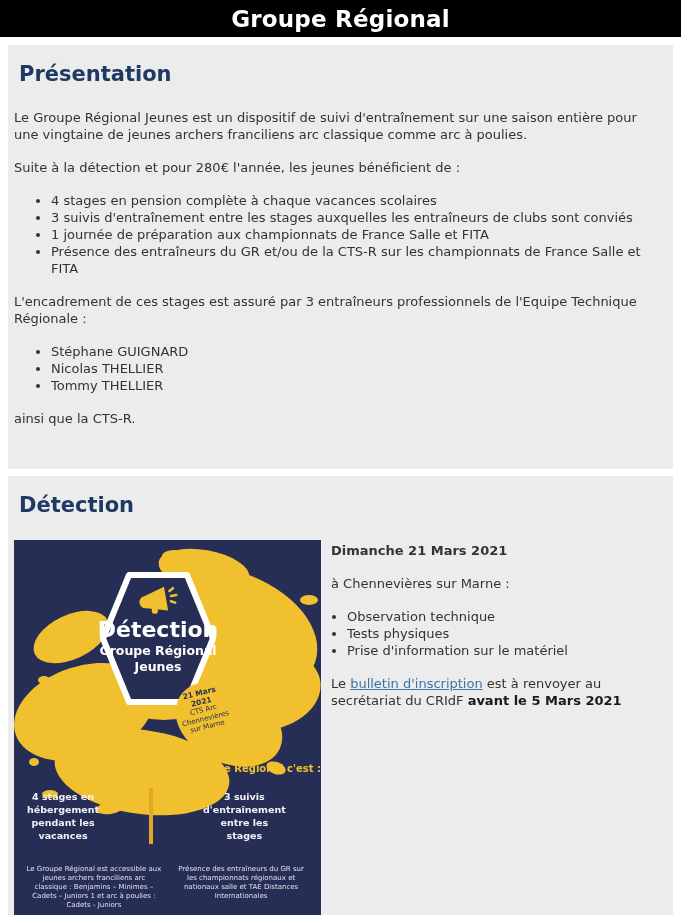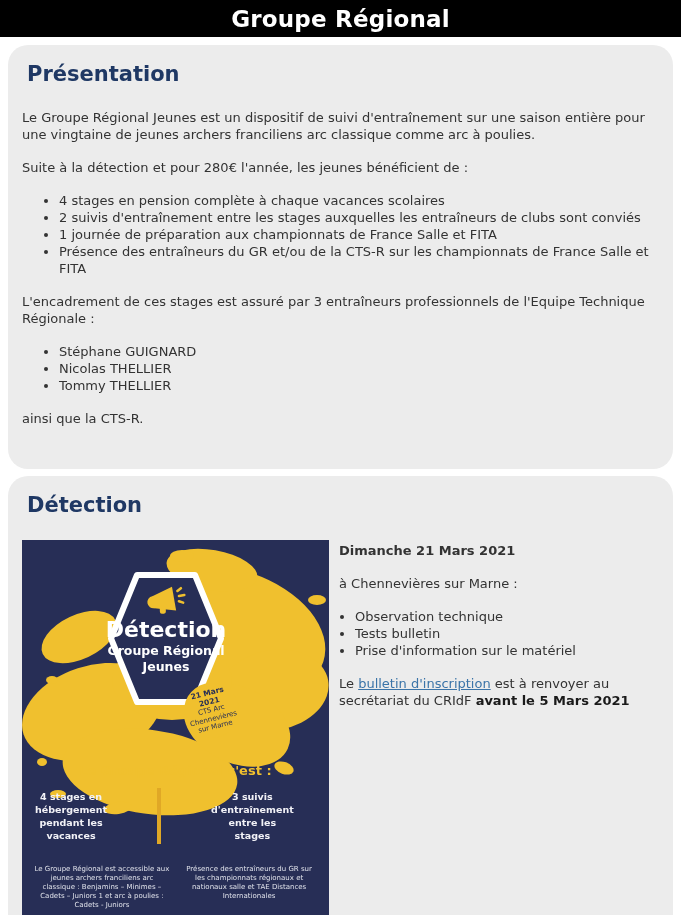--- a/index.html
+++ b/index.html
@@ -17,22 +17,21 @@
     display: flex; align-items: center; justify-content: center;
   }
   .app-header h1 {
     margin: 0; color: #ffffff;
     font-size: 23px; font-weight: bold; letter-spacing: 0.2px;
   }
   
   .card {
     margin: 8px 8px 0 8px;
     background: #ececec;
-    padding: 16px 14px 26px 14px;
-    border-radius: 20px;
+    padding: 16px 14px 26px 6px;
   }
   .card.detection { margin-top: 7px; padding-bottom: 0; min-height: 460px; }
   .card h2 {
     margin: 0 0 22px 5px;
     color: #1f3864;
     font-size: 21px; font-weight: bold;
     line-height: 26px;
   }
   .card p, .card li {
     color: #333333;
@@ -78,22 +77,22 @@
     width: 55px; height: 55px; border-radius: 50%;
     background: #f0c02e;
     transform: rotate(-14deg);
     display: flex; flex-direction: column; align-items: center; justify-content: center;
     text-align: center;
   }
   .badge div { color: #272e56; font-size: 7px; line-height: 8.5px; }
   .badge .b-date { font-weight: bold; font-size: 7.5px; }
   .poster-tagline {
     position: absolute; left: 0; top: 223px; width: 100%;
-    text-align: center;
-    color: #f0c02e; font-size: 13px; font-weight: bold;
+    text-align: right;
+    color: #f0c02e; font-size: 10px; font-weight: bold;
   }
   .poster-cols {
     position: absolute; left: 10px; top: 246px; width: 287px;
     display: flex; align-items: stretch; gap: 47px;
   }
   .poster-col {
     flex: 1 1 0; text-align: center;
     color: #f2f2f7; font-size: 9.5px; font-weight: bold; line-height: 13px;
     padding: 4px 3px;
   }
@@ -114,21 +113,21 @@
 <header class="app-header">
   <h1>Groupe Régional</h1>
 </header>
 
 <section class="card">
   <h2>Présentation</h2>
   <p>Le Groupe Régional Jeunes est un dispositif de suivi d'entraînement sur une saison entière pour une vingtaine de jeunes archers franciliens arc classique comme arc à poulies.</p>
   <p>Suite à la détection et pour 280€ l'année, les jeunes bénéficient de :</p>
   <ul>
     <li>4 stages  en pension complète à chaque vacances scolaires</li>
-    <li>2 suivis d'entraînement entre les stages auxquelles les entraîneurs de clubs sont conviés</li>
+    <li>3 suivis d'entraînement entre les stages auxquelles les entraîneurs de clubs sont conviés</li>
     <li>1 journée de préparation aux championnats de France Salle et FITA</li>
     <li>Présence des entraîneurs du GR et/ou de la CTS-R sur les championnats de France Salle et FITA</li>
   </ul>
   <p>L'encadrement de ces stages est assuré par 3 entraîneurs professionnels de l'Equipe Technique Régionale :</p>
   <ul>
     <li>Stéphane GUIGNARD</li>
     <li>Nicolas THELLIER</li>
     <li>Tommy THELLIER</li>
   </ul>
   <p>ainsi que la CTS-R.</p>
@@ -201,19 +200,19 @@
         <div class="poster-note">Présence des entraîneurs du GR sur les championnats régionaux et nationaux salle et TAE Distances Internationales</div>
       </div>
 
     </div>
 
     <div class="det-info">
       <p class="det-date">Dimanche 21 Mars 2021</p>
       <p>à Chennevières sur Marne :</p>
       <ul>
         <li>Observation technique</li>
-        <li>Tests bulletin</li>
+        <li>Tests physiques</li>
         <li>Prise d'information sur le matériel</li>
       </ul>
       <p class="det-closing"><span>Le </span><a href="#">bulletin d'inscription</a><span> est à renvoyer au secrétariat du CRIdF </span><strong>avant le 5 Mars 2021</strong></p>
     </div>
   </div>
 </section>
 
 </body></html>

